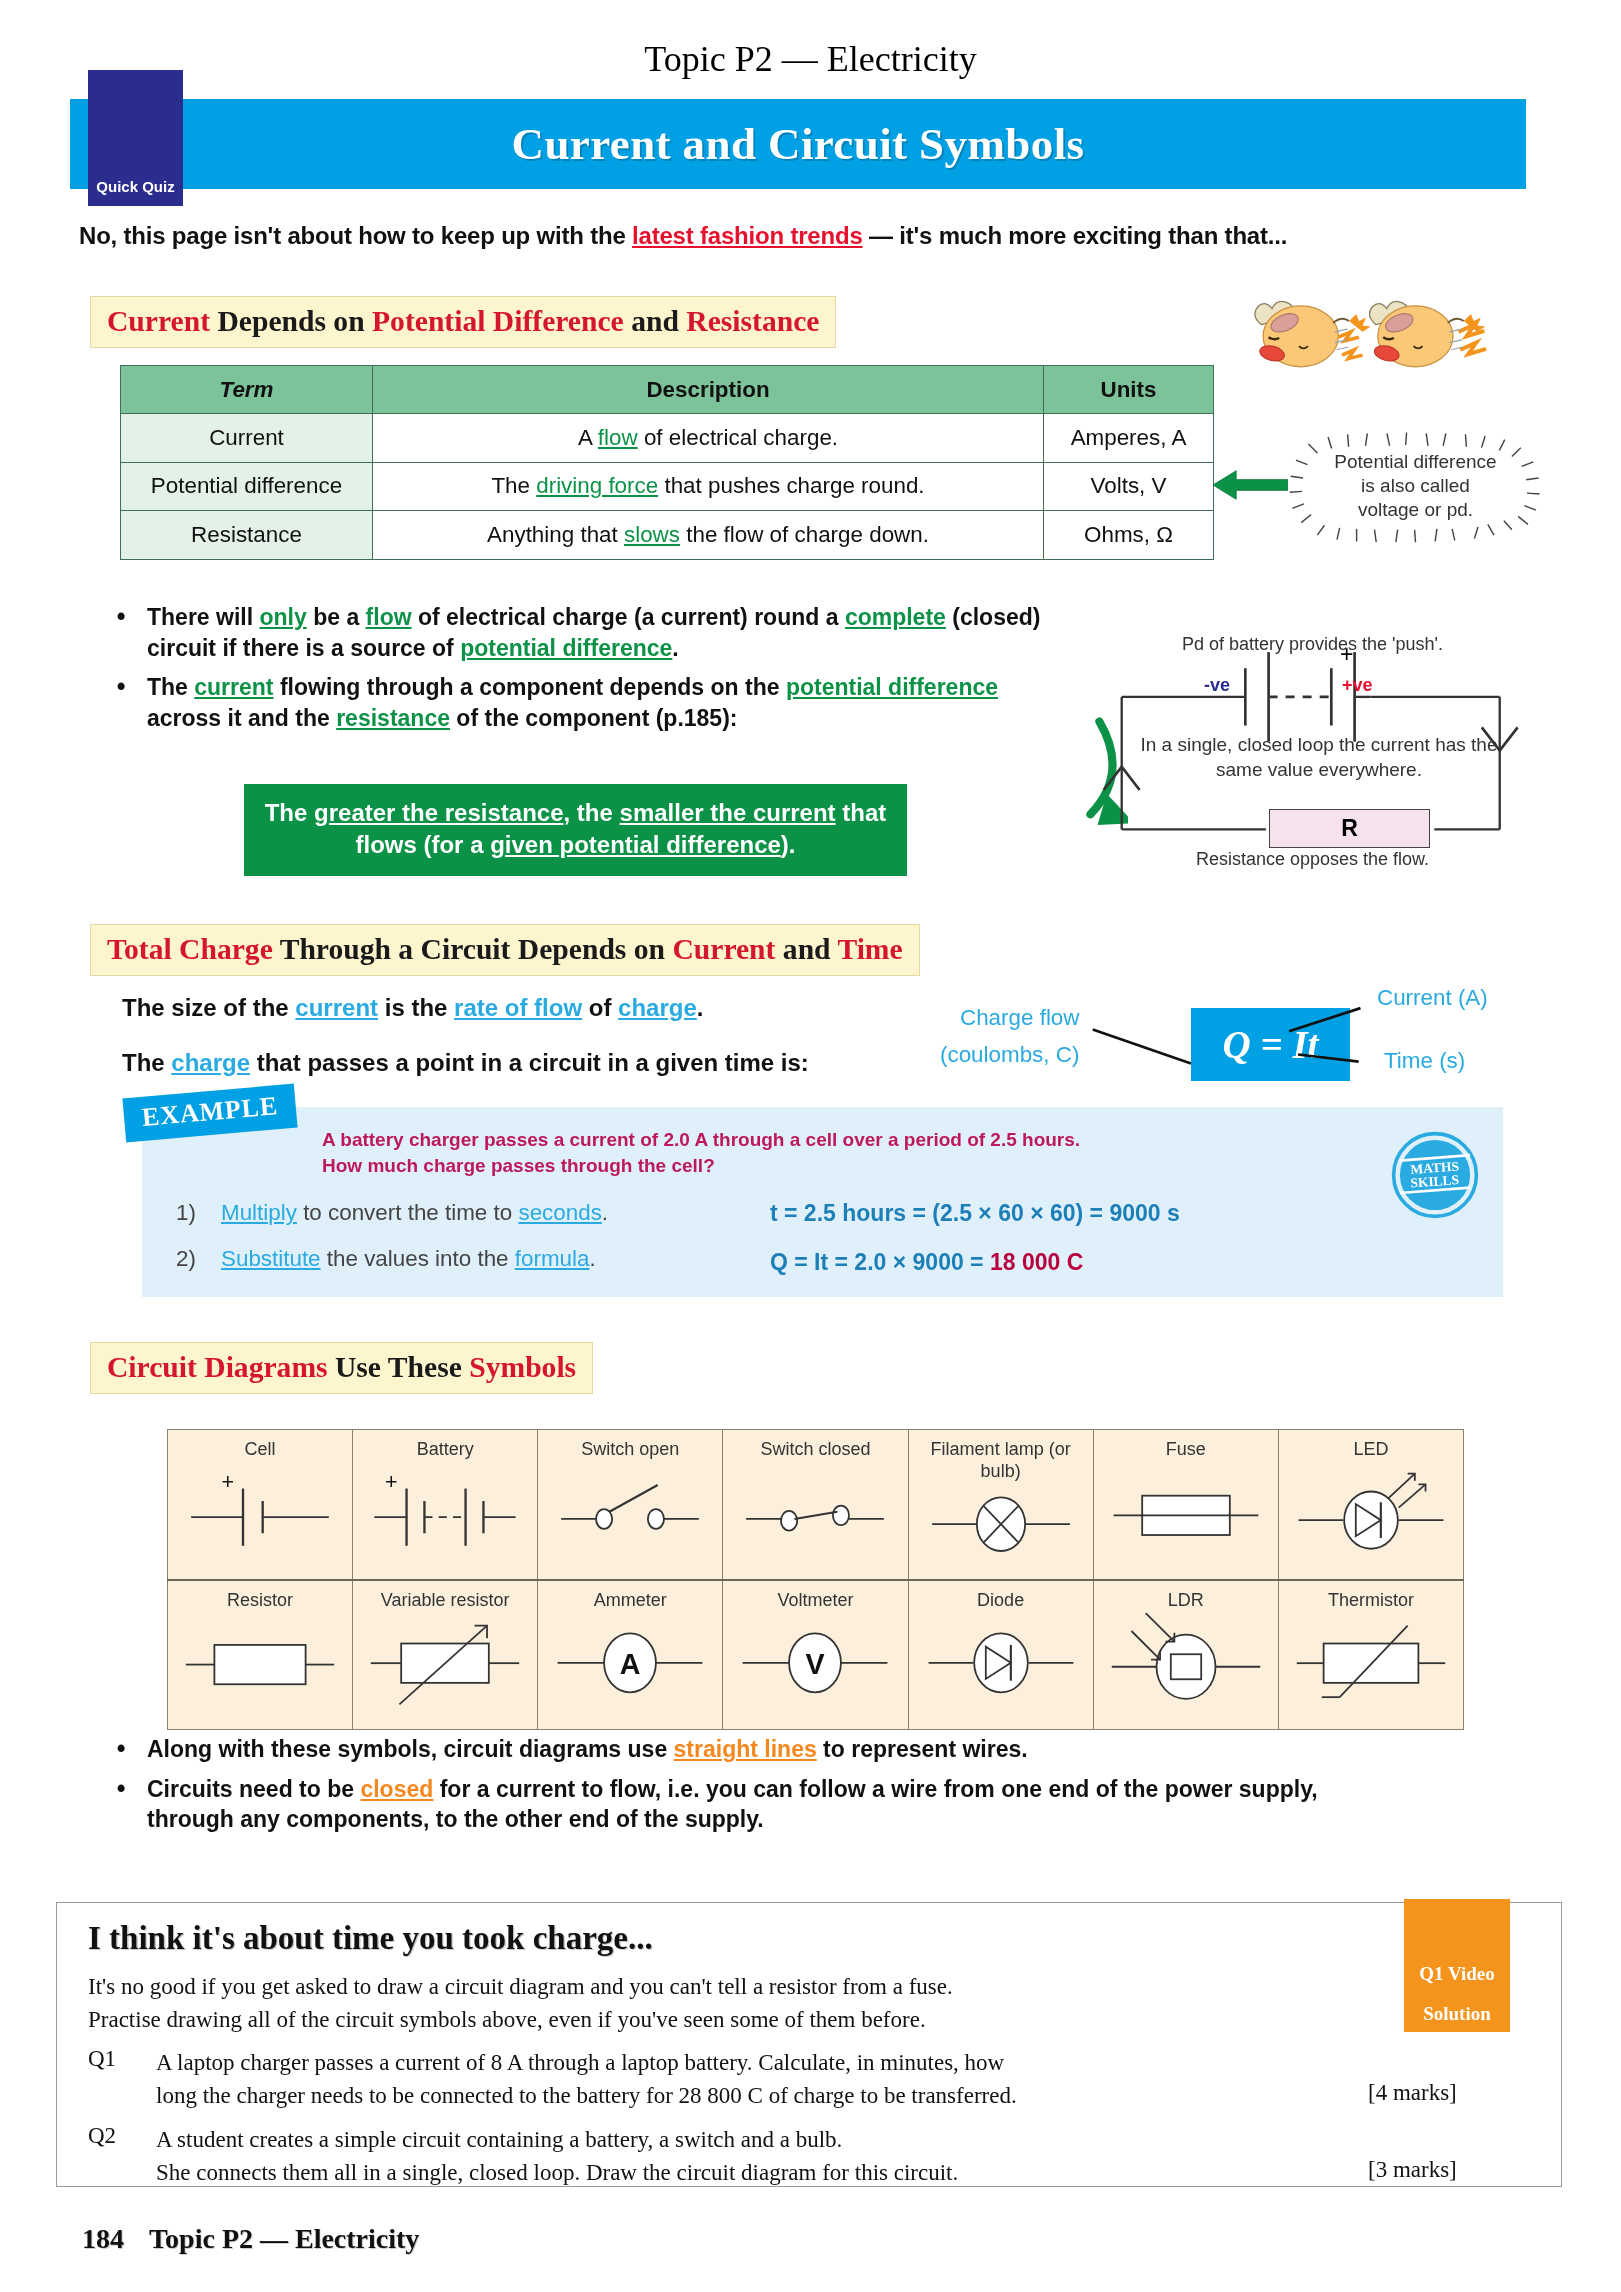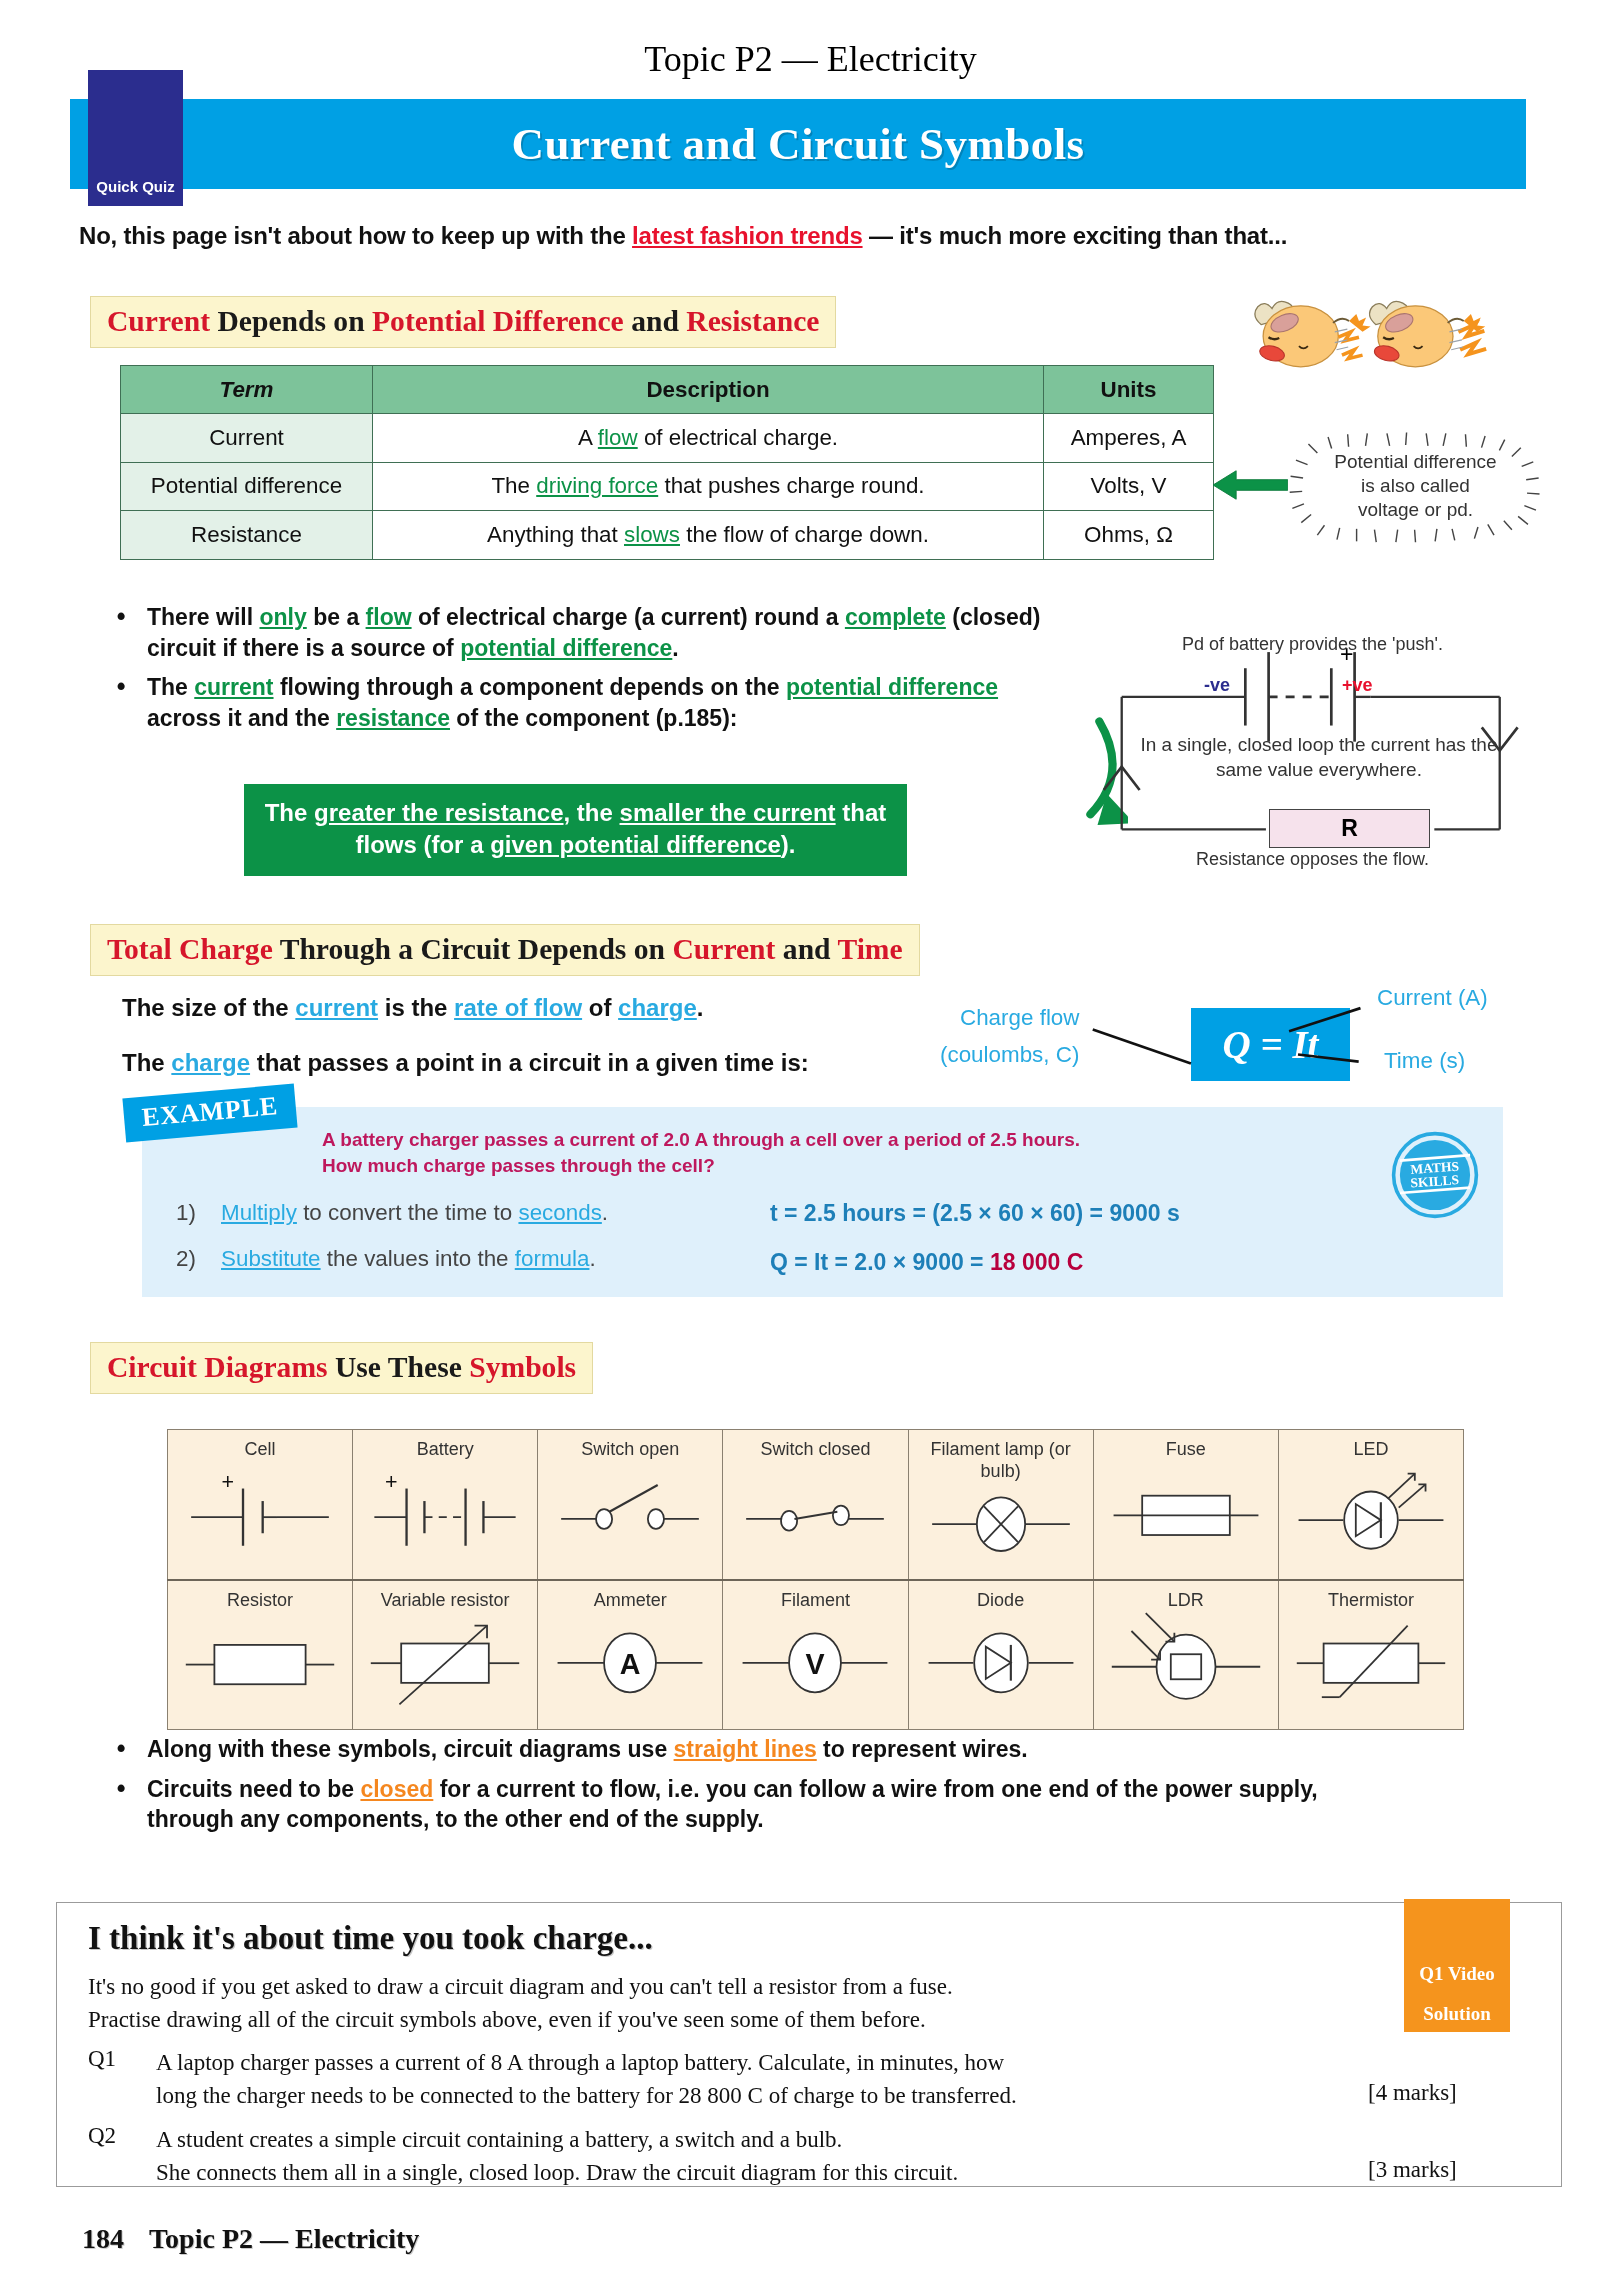--- a/index.html
+++ b/index.html
@@ -624,21 +624,21 @@
             <g stroke="#333" stroke-width="2" fill="none">
               <path d="M4 52 L56 52"></path>
                   <path d="M114 52 L166 52"></path>
               <ellipse cx="85" cy="52" rx="29" ry="33" fill="#fff"></ellipse>
             </g>
             <text x="85" y="64" font-size="32" font-weight="bold" fill="#111" text-anchor="middle" font-family="Liberation Sans, sans-serif">A</text>
           </svg>
         </div>
       </td>
       <td>
-        <div class="sym-label">Filament</div>
+        <div class="sym-label">Voltmeter</div>
         <div class="sym-art">
           <svg width="152" height="90" viewBox="0 0 170 100">
             <g stroke="#333" stroke-width="2" fill="none">
               <path d="M4 52 L56 52"></path>
                   <path d="M114 52 L166 52"></path>
               <ellipse cx="85" cy="52" rx="29" ry="33" fill="#fff"></ellipse>
             </g>
             <text x="85" y="64" font-size="32" font-weight="bold" fill="#111" text-anchor="middle" font-family="Liberation Sans, sans-serif">V</text>
           </svg>
         </div>

